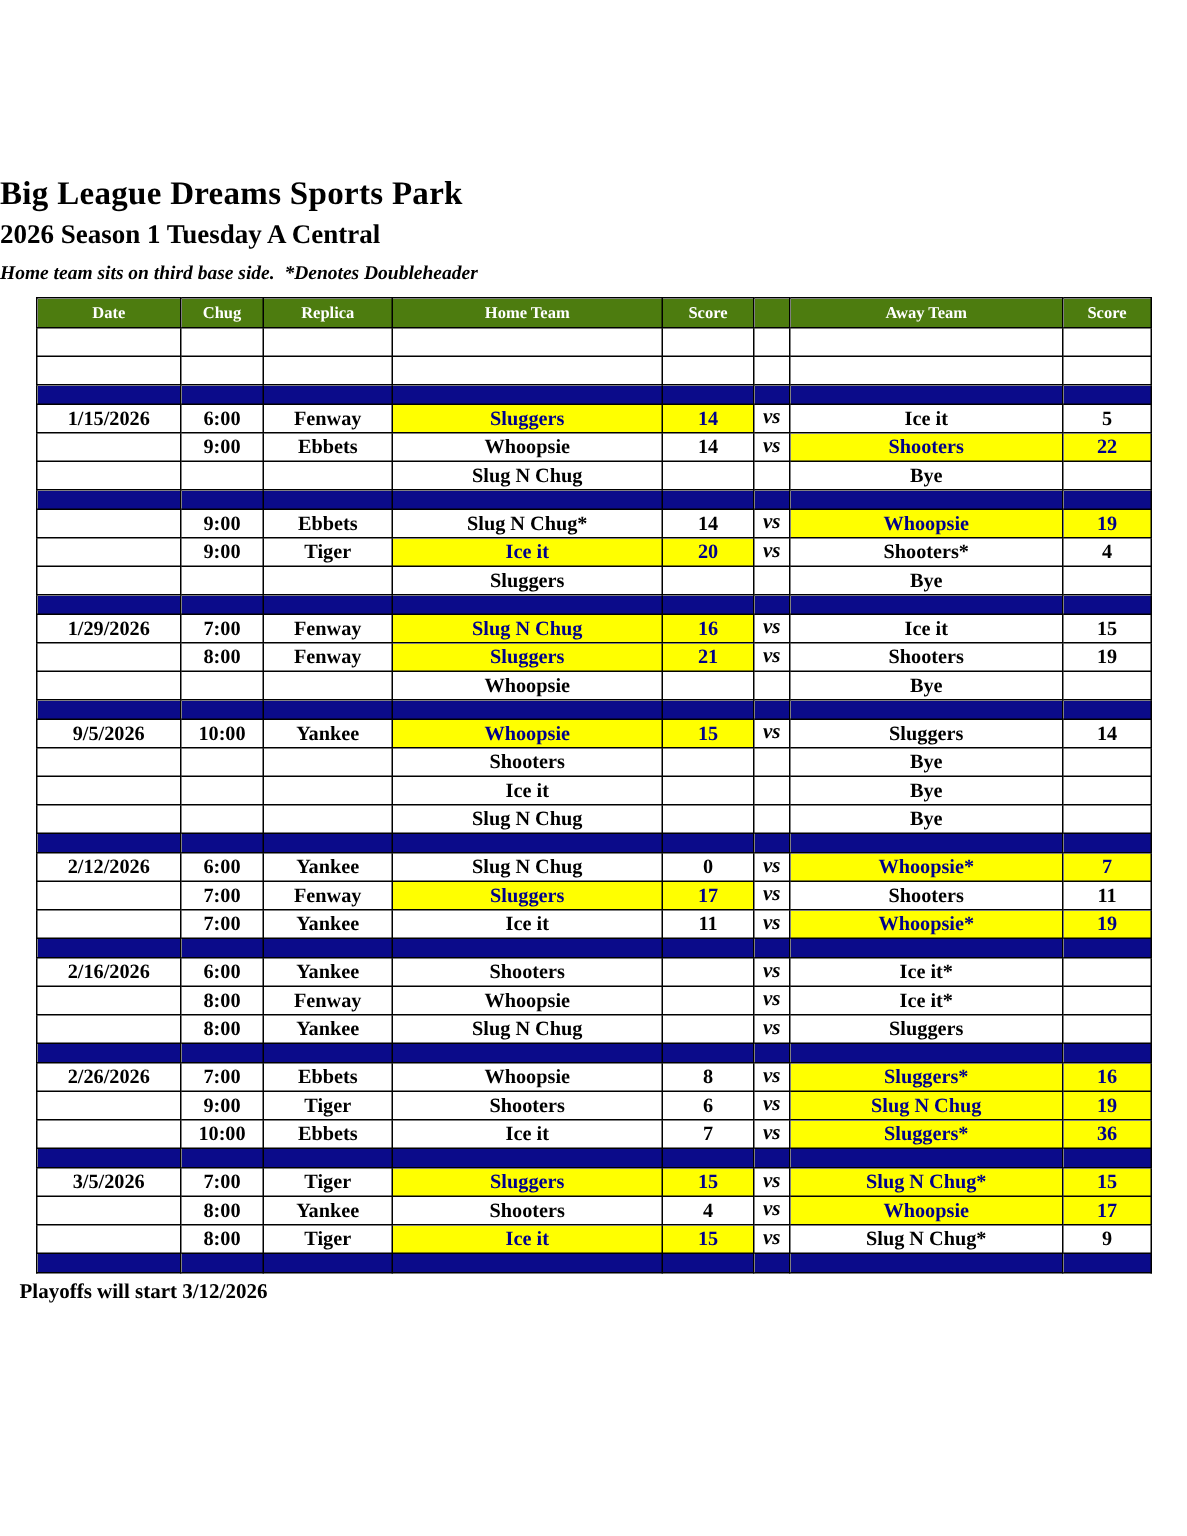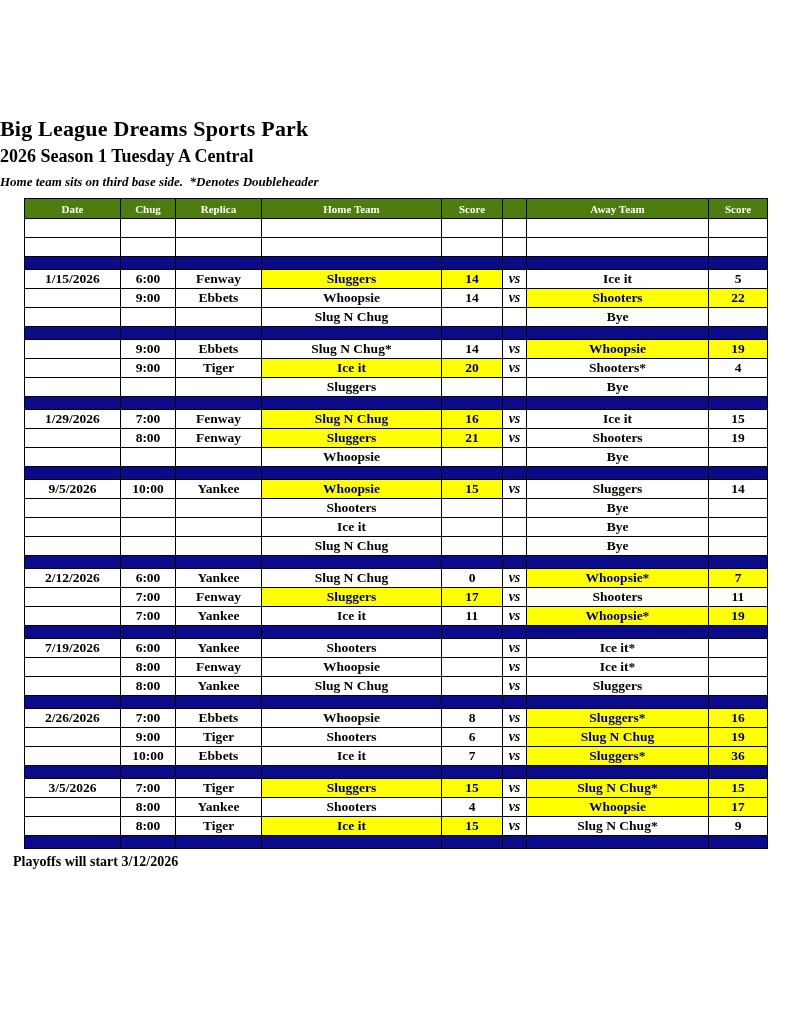--- a/index.html
+++ b/index.html
@@ -335,21 +335,21 @@
         <td></td>
         <td></td>
         <td></td>
         <td></td>
         <td></td>
         <td class="vs"></td>
         <td></td>
         <td></td>
       </tr>
       <tr>
-        <td>7/19/2026</td>
+        <td>2/16/2026</td>
         <td>6:00</td>
         <td>Yankee</td>
         <td>Shooters</td>
         <td></td>
         <td class="vs">vs</td>
         <td>Ice it*</td>
         <td></td>
       </tr>
       <tr>
         <td></td>

